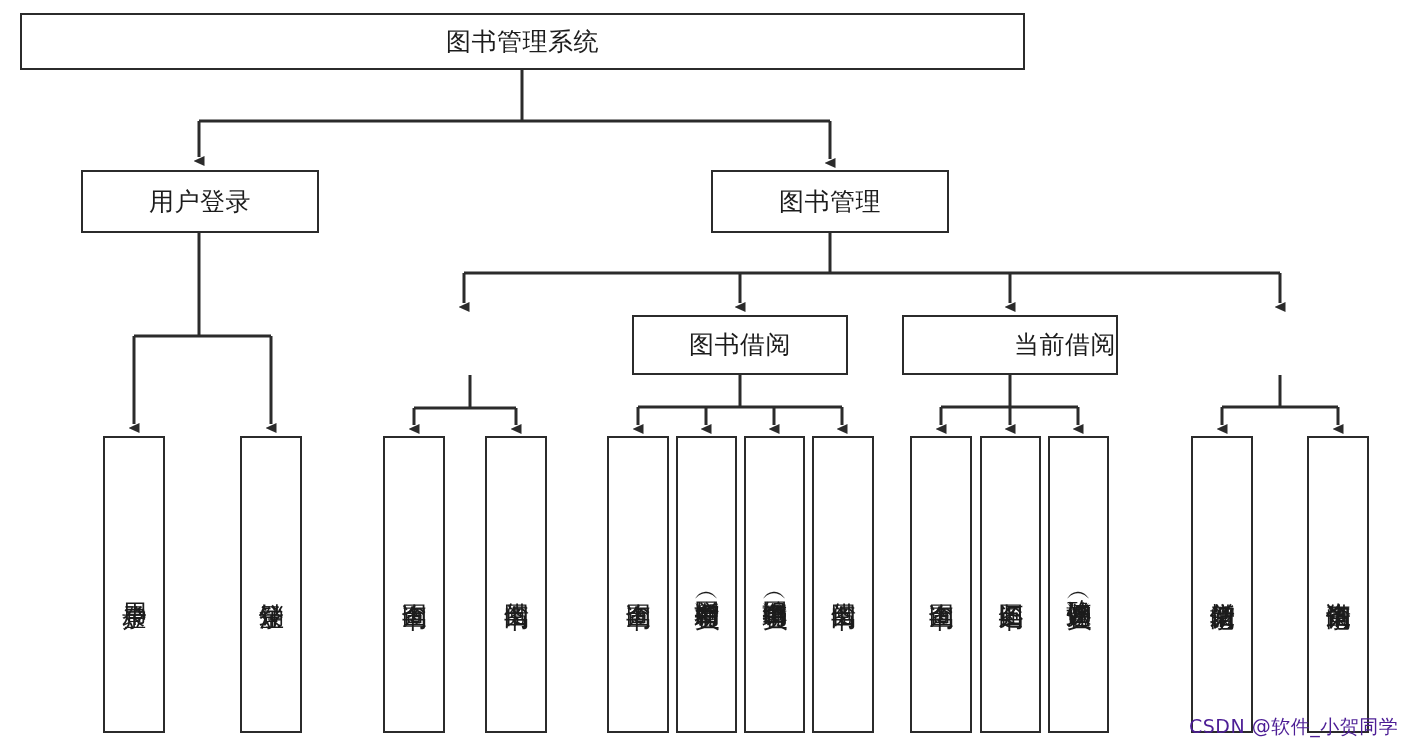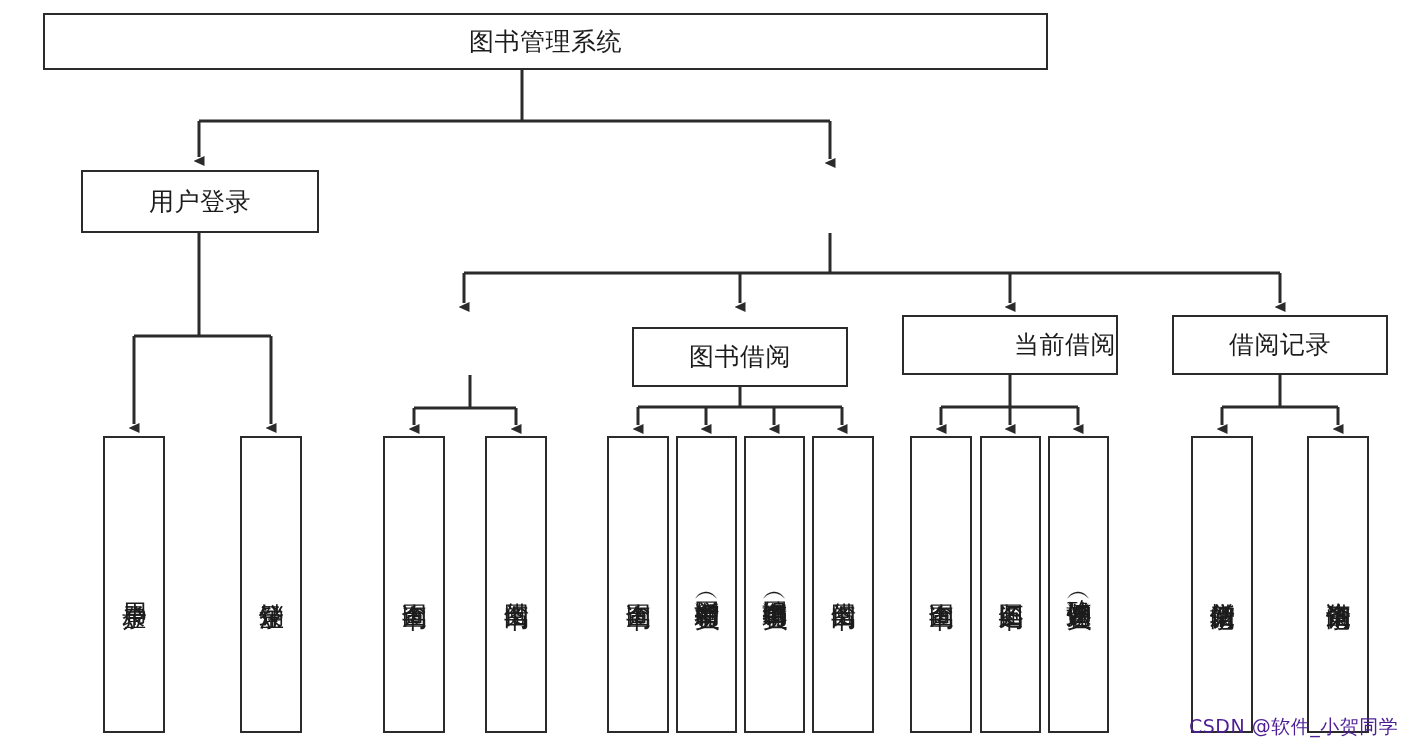--- a/index.html
+++ b/index.html
@@ -114,36 +114,36 @@
       <path d="M1010,407 L1010,425" marker-end="url(#arrow)"></path>
       <path d="M1078,407 L1078,425" marker-end="url(#arrow)"></path>
 
       <path d="M1280,375 L1280,407"></path>
       <path d="M1222,407 L1338,407"></path>
       <path d="M1222,407 L1222,425" marker-end="url(#arrow)"></path>
       <path d="M1338,407 L1338,425" marker-end="url(#arrow)"></path>
     </g>
   </svg>
 
-  <div class="node horiz" style="left:20px; top:13px; width:1005px; height:57px;margin-left:23px;">
+  <div class="node horiz" style="left:20px; top:13px; width:1005px; height:57px;">
     <span>图书管理系统</span>
   </div>
 
   <div class="node horiz" style="left:81px; top:170px; width:238px; height:63px;">
     <span>用户登录</span>
   </div>
+  <div class="node horiz" style="left:711px; top:170px; width:238px; height:63px;">
+    <span>图书管理</span>
+  </div>
 
-  <div class="node horiz" style="left:632px; top:315px; width:216px; height:60px;margin-top:12px;">
+  <div class="node horiz" style="left:632px; top:315px; width:216px; height:60px;">
     <span>图书借阅</span>
   </div>
   <div class="node horiz" style="left:902px; top:315px; width:216px; height:60px;justify-content:flex-end;">
     <span>当前借阅</span>
-  </div>
-  <div class="node horiz" style="left:1172px; top:315px; width:216px; height:60px;">
-    <span>借阅记录</span>
   </div>
 
   <div class="node vert" style="left:103px; top:436px; width:62px; height:297px;">
     <span>用户登录</span>
   </div>
   <div class="node vert" style="left:240px; top:436px; width:62px; height:297px;">
     <span>注销登录</span>
   </div>
 
   <div class="node vert" style="left:383px; top:436px; width:62px; height:297px;">

